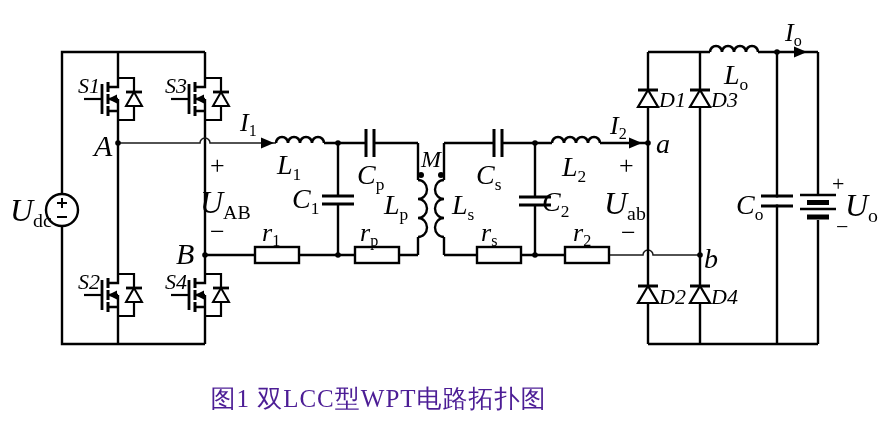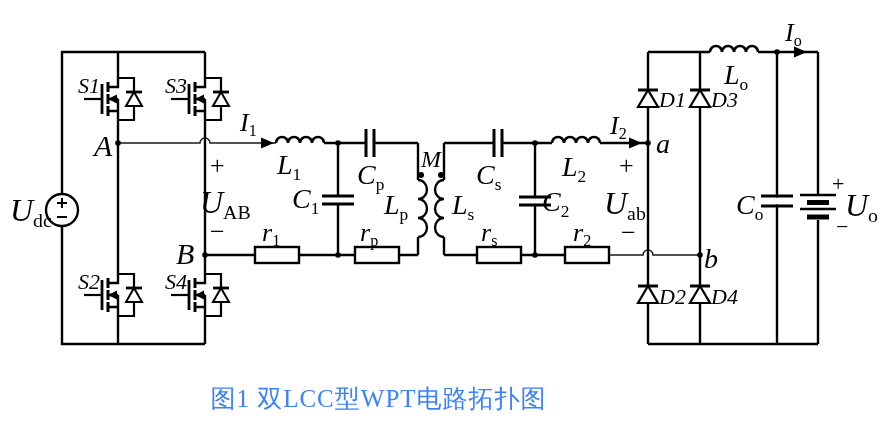--- a/index.html
+++ b/index.html
@@ -3,21 +3,21 @@
 <meta charset="utf-8">
 <style>
   html,body{margin:0;padding:0;background:#ffffff;}
   .page{position:relative;width:891px;height:431px;background:#fff;overflow:hidden;}
   svg{display:block;}
   svg text{font-family:"Liberation Serif","DejaVu Serif",serif;fill:#000;}
   .it{font-style:italic;}
   .sub{font-style:normal;font-size:62%;}
   .caption{width:757px;margin-top:4px;text-align:center;
            font-family:"Liberation Serif","DejaVu Serif",serif;
-           font-size:25px;color:#3b82f6;letter-spacing:1px;}
+           font-size:25px;color:#4c1d95;letter-spacing:1px;}
   .wire{stroke:#000;stroke-width:2.4;fill:none;}
   .wire-thin{stroke:#1a1a1a;stroke-width:1.5;fill:none;}
   .plate{stroke:#000;stroke-width:3;fill:none;}
   .whiteout{fill:#fff;stroke:none;}
 </style>
 </head>
 <body>
 
 <div class="page">
 <svg width="891" height="378" viewBox="0 0 891 378">

